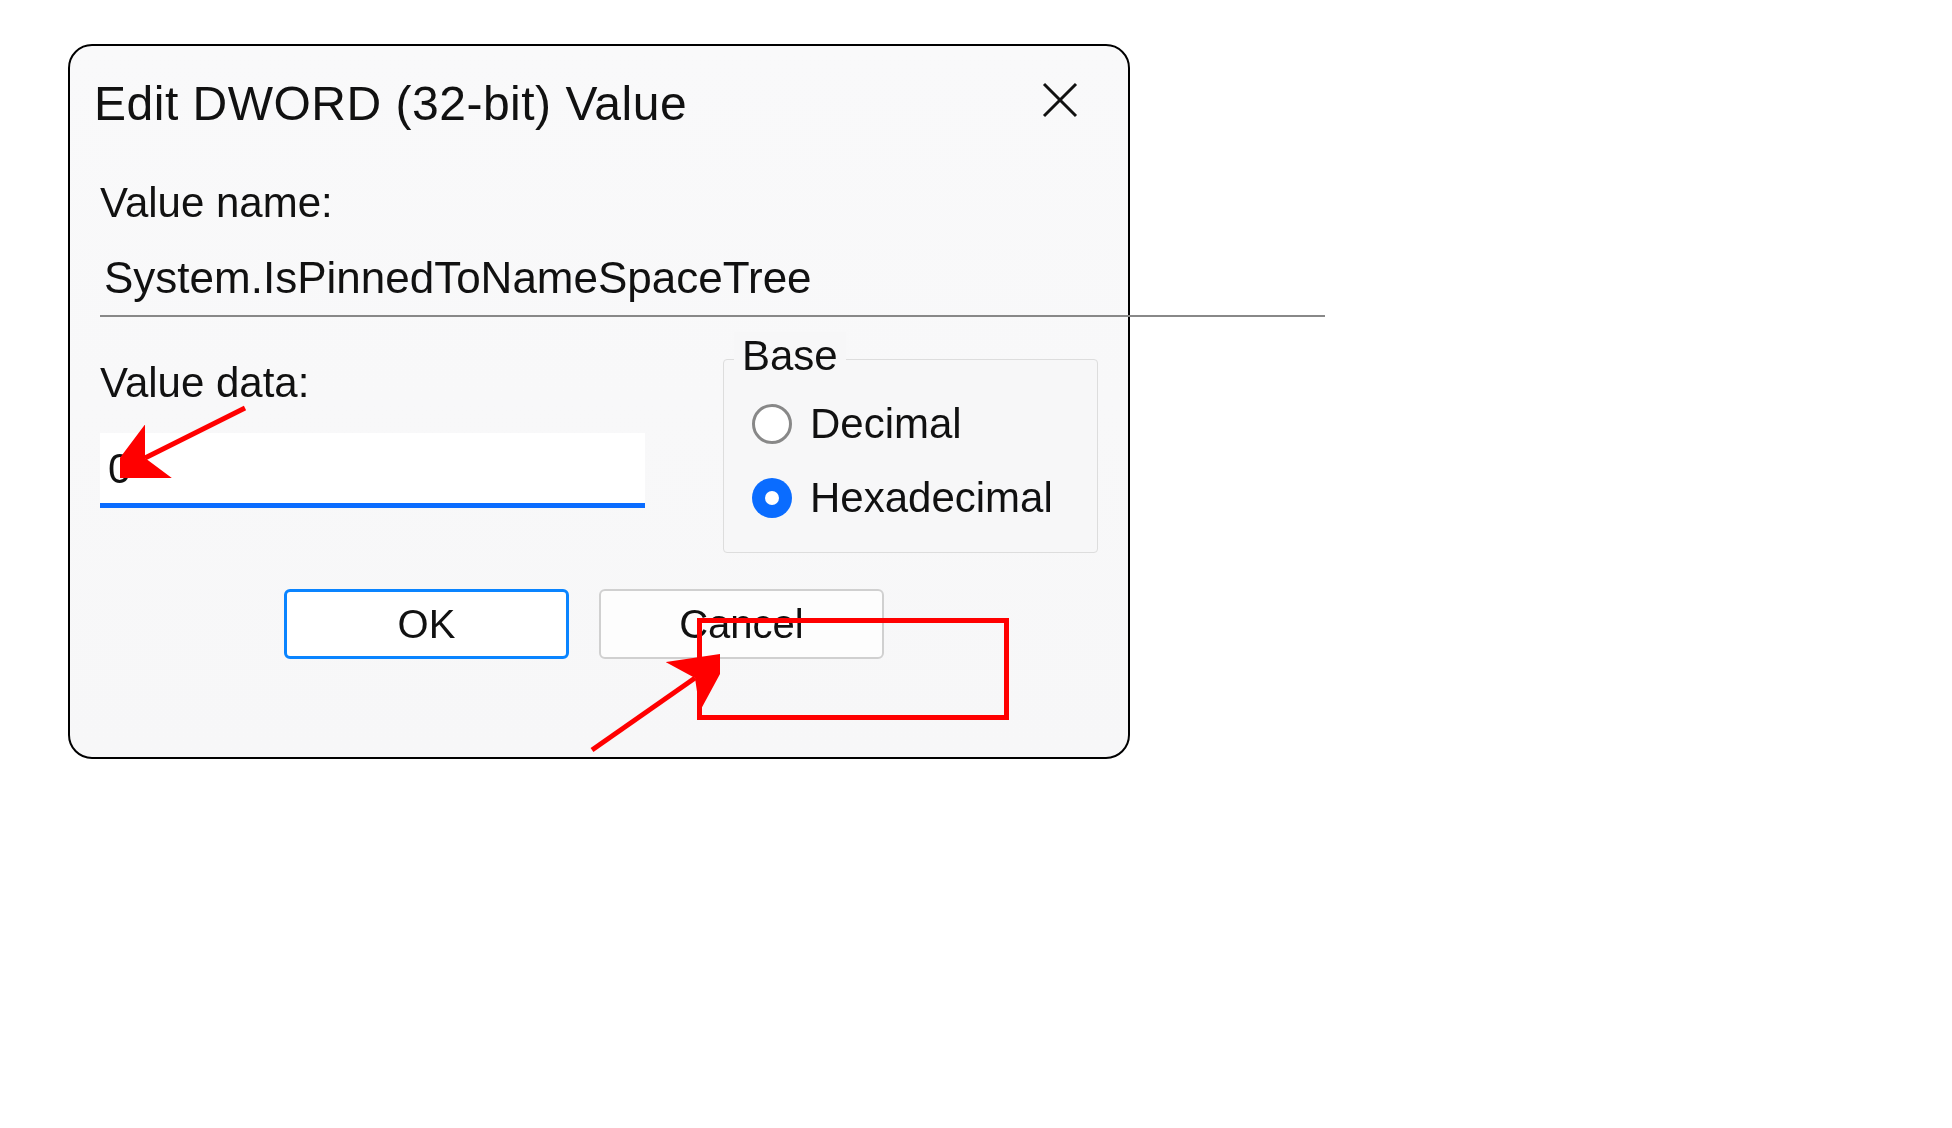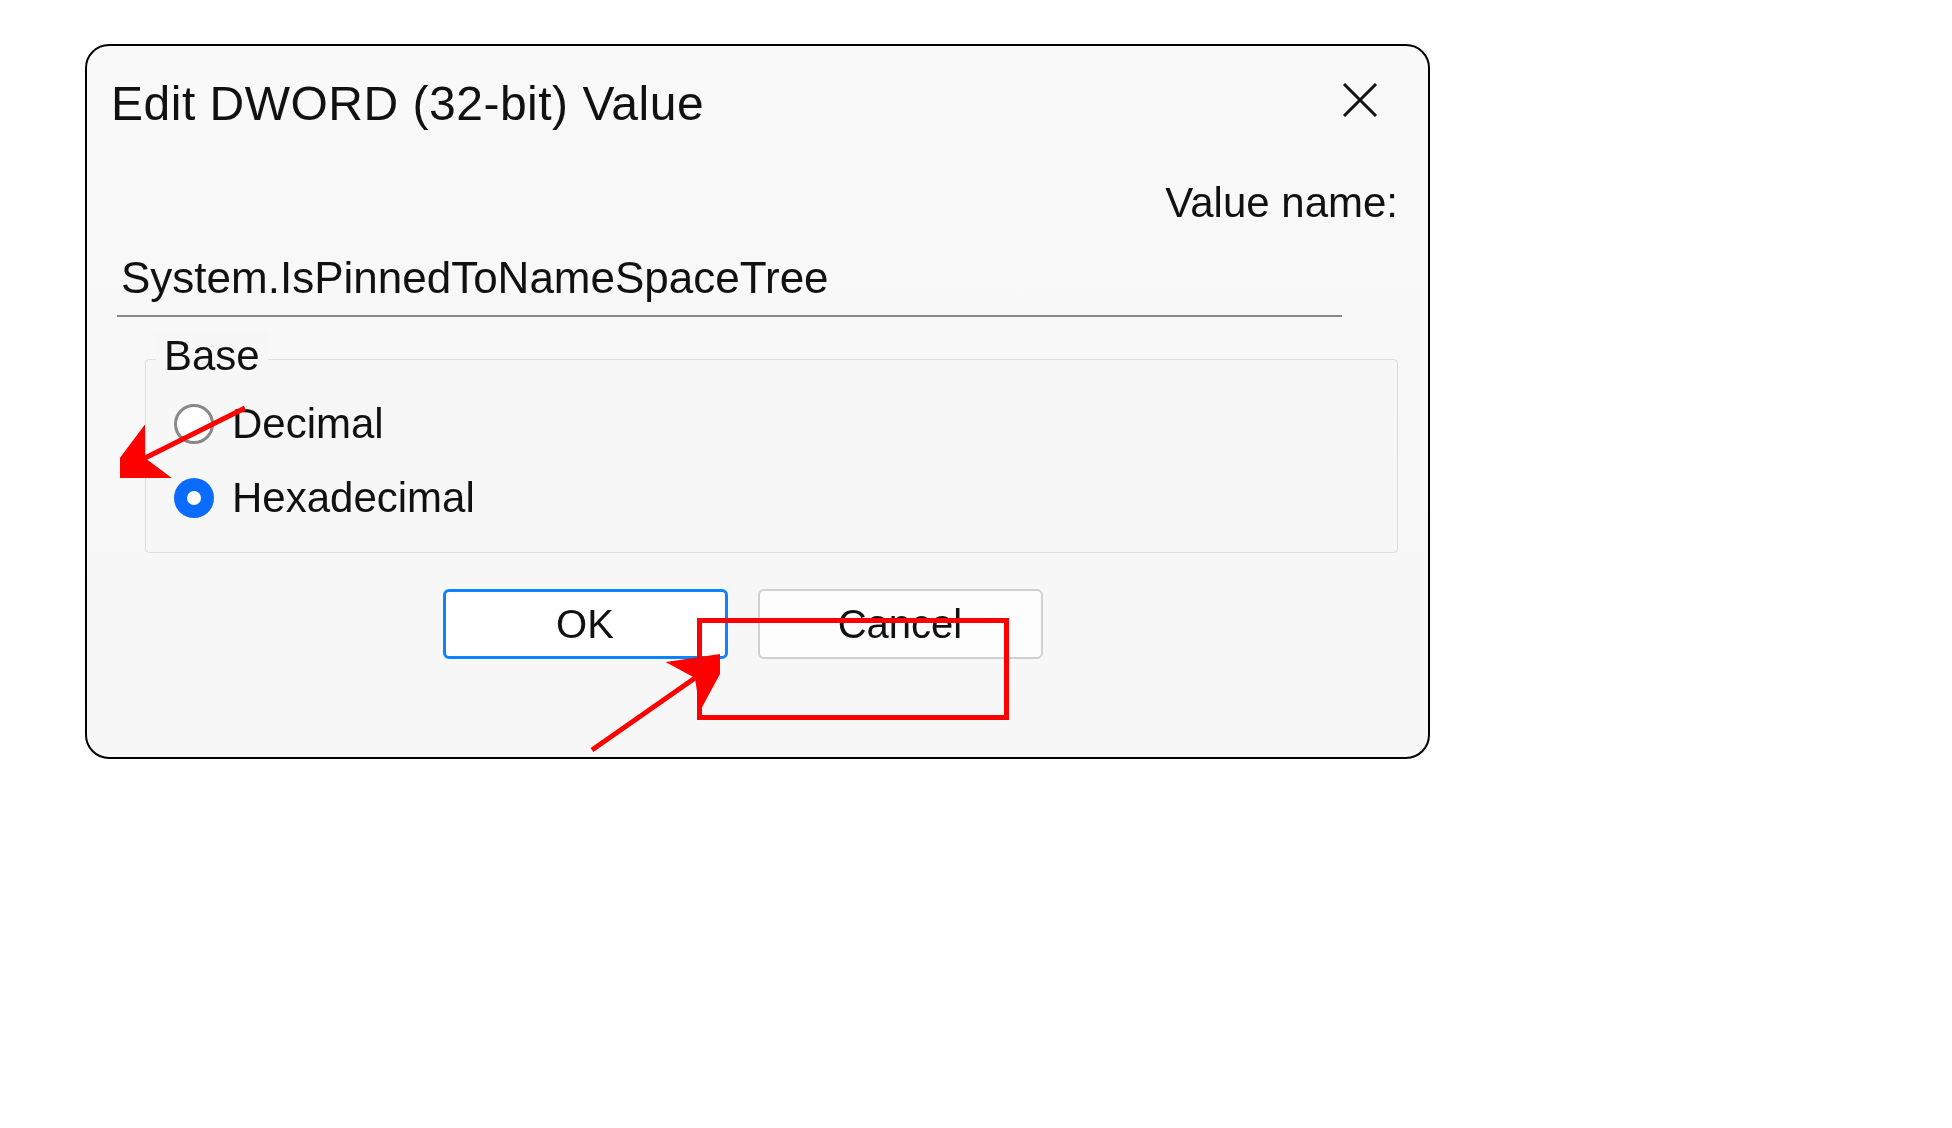--- a/index.html
+++ b/index.html
@@ -9,23 +9,23 @@
     }
     body {
       font-family: "Segoe UI", Tahoma, sans-serif;
       background: #ffffff;
       width: 1952px;
       height: 1128px;
       position: relative;
     }
     .dialog {
       position: absolute;
-      left: 85px;
+      left: 68px;
       top: 44px;
-      width: 1345px;
+      width: 1062px;
       height: 715px;
       background: linear-gradient(to bottom, #f9f9fa 0%, #f7f7f8 100%);
       border: 2px solid #000;
       border-radius: 24px;
       padding: 0;
     }
     .titlebar {
       display: flex;
       justify-content: space-between;
       align-items: flex-start;
@@ -46,21 +46,20 @@
       padding: 4px 8px;
       user-select: none;
     }
     .content {
       padding: 38px 30px 0 30px;
     }
     .label {
       font-size: 42px;
       color: #111;
       margin-bottom: 18px;
-      text-align: right;
     }
     .value-name-field {
       width: 1225px;
       font-size: 44px;
       color: #111;
       border: none;
       border-bottom: 2px solid #888;
       background: transparent;
       padding: 8px 4px 12px 4px;
       outline: none;
@@ -186,20 +185,24 @@
         <line x1="36" y1="4" x2="4" y2="36" stroke="#111" stroke-width="3"></line>
       </svg>
     </div>
   </div>
 
   <div class="content">
     <div class="label">Value name:</div>
     <input class="value-name-field" type="text" readonly="" value="System.IsPinnedToNameSpaceTree" style="">
 
     <div class="lower-row">
+      <div class="value-data-col">
+        <div class="label">Value data:</div>
+        <input class="value-data-field" type="text" value="0" style="">
+      </div>
 
       <div class="base-col">
         <div class="base-fieldset">
           <div class="base-legend">Base</div>
 
           <div class="radio-row">
             <div class="radio-outer radio-unselected"></div>
             <div class="radio-label">Decimal</div>
           </div>
 

